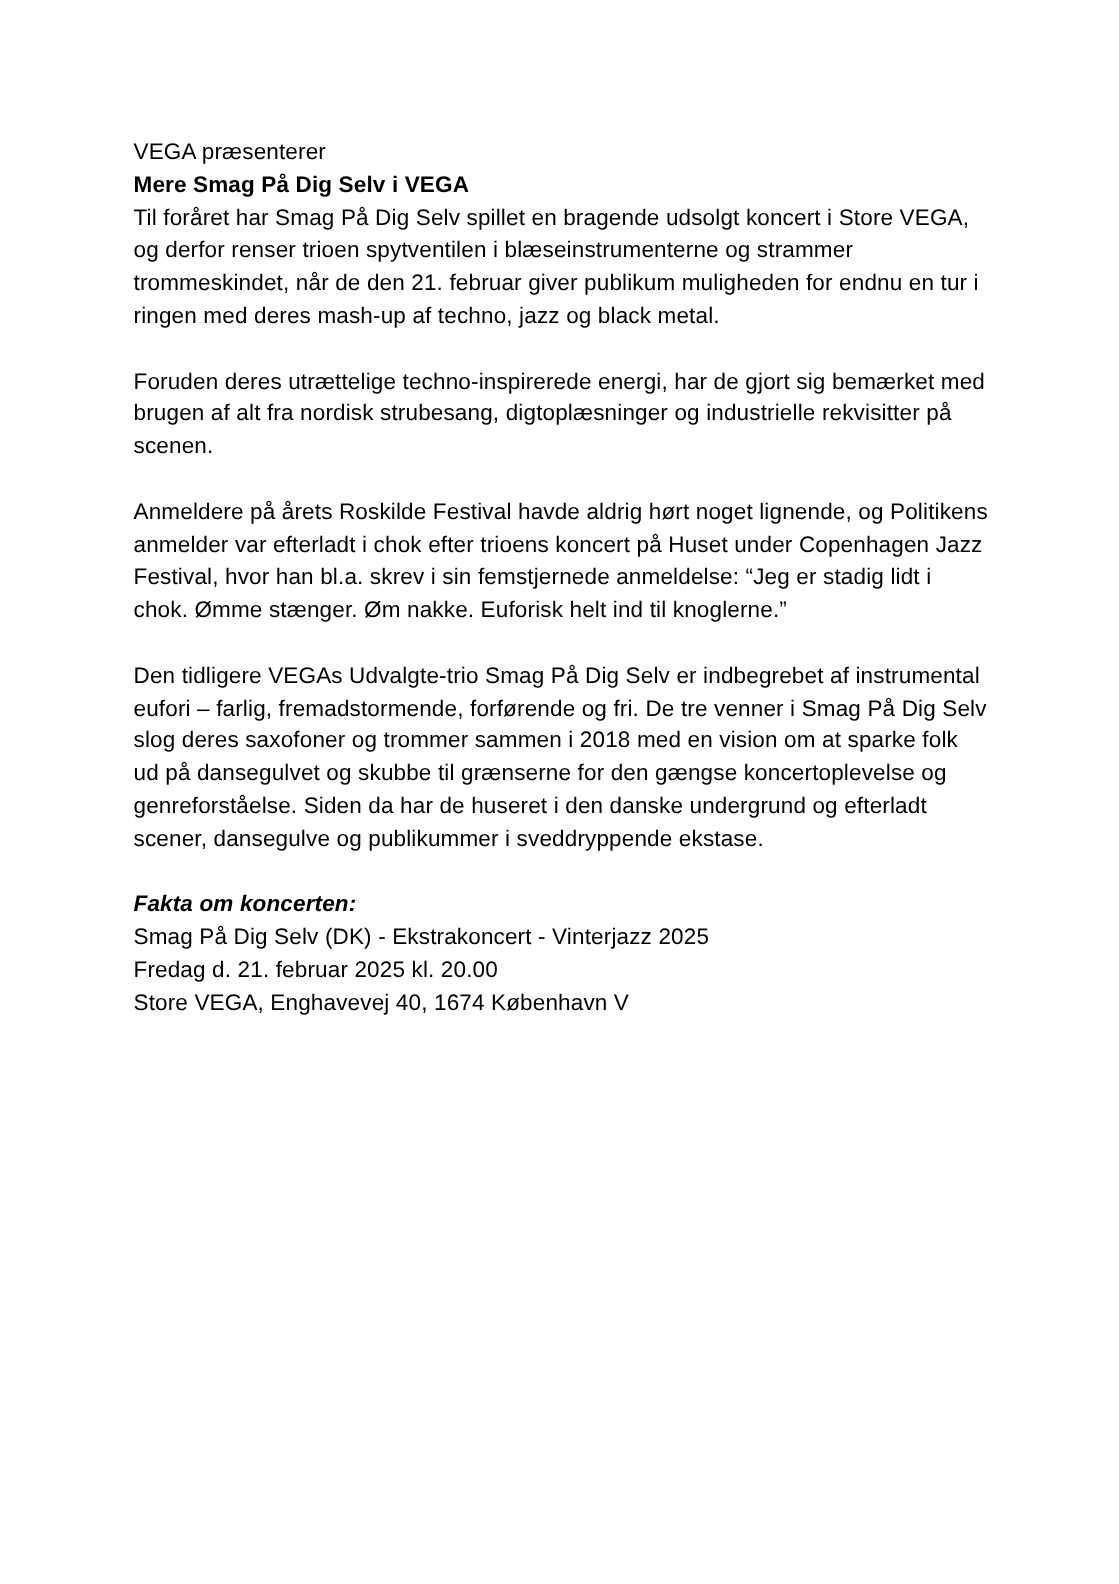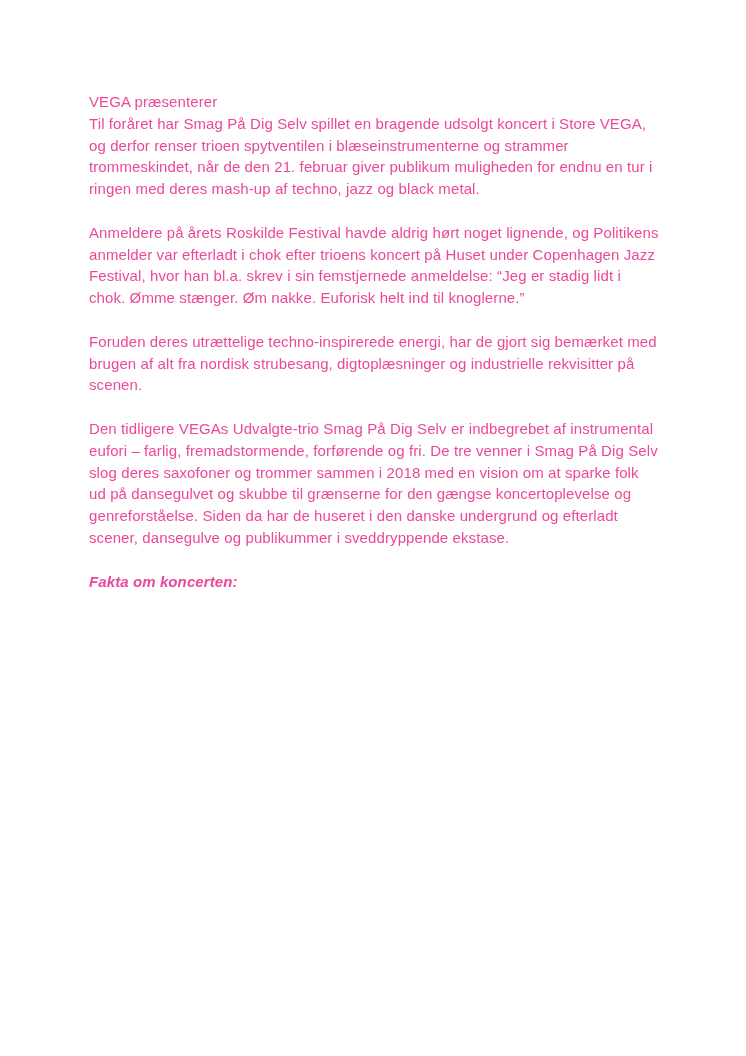--- a/index.html
+++ b/index.html
@@ -7,21 +7,21 @@
     padding: 0;
     background: #ffffff;
   }
   .page {
     position: relative;
     width: 746px;
     height: 1056px;
     background: #ffffff;
     overflow: hidden;
     font-family: "Liberation Sans", "DejaVu Sans", sans-serif;
-    color: #ec4899;
+    color: #000000;
   }
   .content {
     position: absolute;
     left: 89px;
     top: 91px;
     width: 570px;
     font-size: 15px;
     line-height: 21.8px;
     letter-spacing: 0.1px;
   }
@@ -38,23 +38,29 @@
   .body-paragraph em { font-style: italic; }
   .facts-heading { font-weight: 700; font-style: italic; }
   .fact-line { font-weight: 400; }
 </style>
 </head>
 <body>
 
 <div class="page">
   <div class="content">
     <p class="kicker">VEGA præsenterer</p>
+    <p class="doc-title">Mere Smag På Dig Selv i VEGA</p>
 
     <div id="paragraphs">
         <p class="body-paragraph"><span>Til foråret har Smag På Dig Selv spillet en bragende udsolgt koncert i Store VEGA, og derfor renser trioen spytventilen i blæseinstrumenterne og strammer trommeskindet, når de den 21. februar giver publikum muligheden for endnu en tur i ringen med deres mash-up af techno, jazz og black metal.</span></p>
+        <p class="body-paragraph"><span>Foruden deres utrættelige techno-inspirerede energi, har de gjort sig bemærket med brugen af alt fra nordisk strubesang, digtoplæsninger og industrielle rekvisitter på scenen.</span></p>
         <p class="body-paragraph"><span>Anmeldere på årets Roskilde Festival havde aldrig hørt noget lignende, og Politikens anmelder var efterladt i chok efter trioens koncert på Huset under Copenhagen Jazz Festival, hvor han bl.a. skrev i sin femstjernede anmeldelse: “Jeg er stadig lidt i chok. Ømme stænger. Øm nakke. Euforisk helt ind til knoglerne.”</span></p>
-        <p class="body-paragraph"><span>Foruden deres utrættelige techno-inspirerede energi, har de gjort sig bemærket med brugen af alt fra nordisk strubesang, digtoplæsninger og industrielle rekvisitter på scenen.</span></p>
         <p class="body-paragraph"><span>Den tidligere VEGAs Udvalgte-trio Smag På Dig Selv er indbegrebet af instrumental eufori – farlig, fremadstormende, forførende og fri. De tre venner i Smag På Dig Selv slog deres saxofoner og trommer sammen i 2018 med en vision om at sparke folk ud på dansegulvet og skubbe til grænserne for den gængse koncertoplevelse og genreforståelse. Siden da har de huseret i den danske undergrund og efterladt scener, dansegulve og publikummer i sveddryppende ekstase.</span></p>
       </div>
 
     <p class="facts-heading">Fakta om koncerten:</p>
+    <div id="facts-lines">
+        <p class="fact-line">Smag På Dig Selv (DK) - Ekstrakoncert - Vinterjazz 2025</p>
+        <p class="fact-line">Fredag d. 21. februar 2025 kl. 20.00</p>
+        <p class="fact-line">Store VEGA, Enghavevej 40, 1674 København V</p>
+      </div>
   </div>
 </div>
 
 </body></html>

